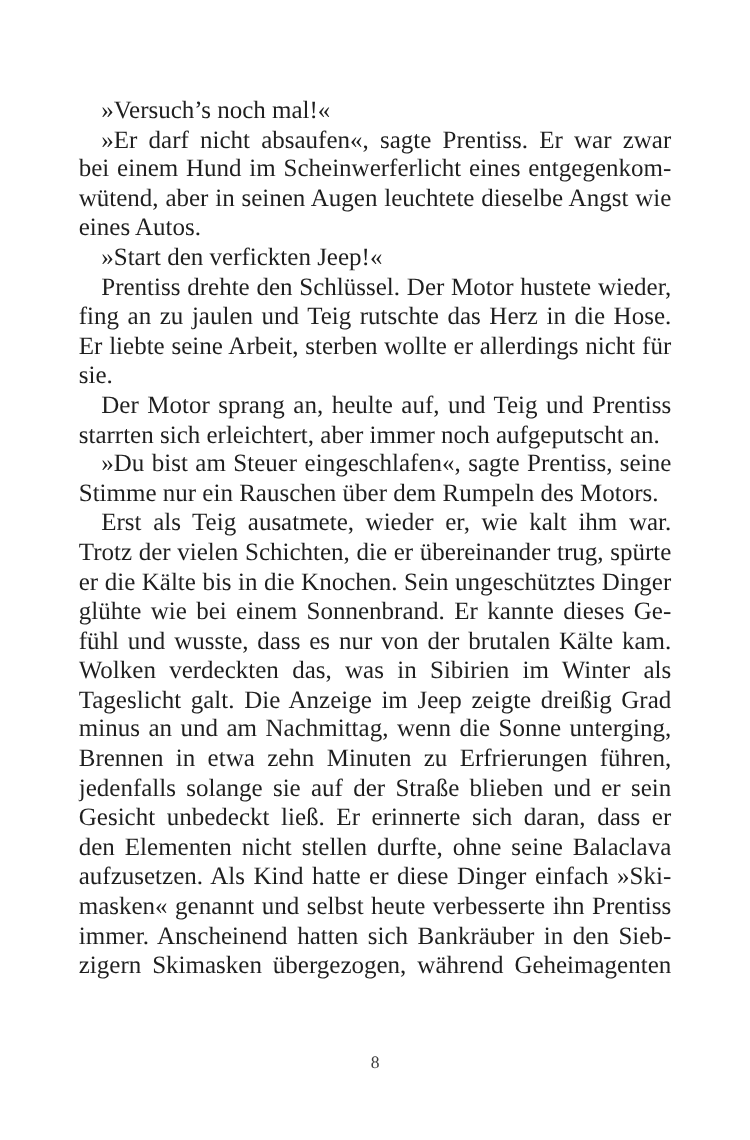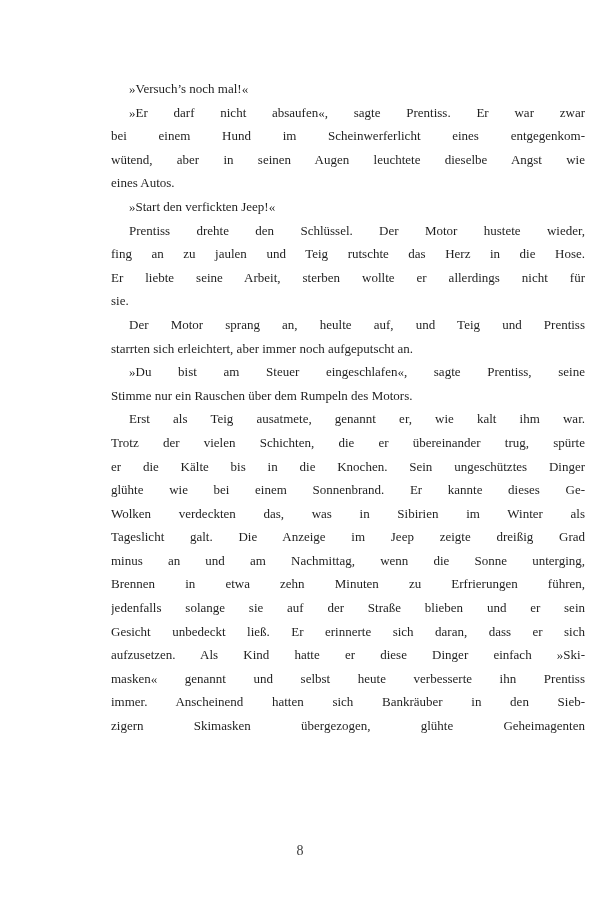--- a/index.html
+++ b/index.html
@@ -15,23 +15,22 @@
     background: var(--page-bg, #ffffff);
     overflow: hidden;
     font-family: "Liberation Serif", "DejaVu Serif", serif;
     color: var(--text-color, #1f1f1f);
   }
   .text-block {
     position: absolute;
     left: 63px;
     top: 77px;
     width: 474px;
-    font-size: 13px;
+    font-size: 20px;
     line-height: 23.6px;
-    margin-left: 48px;
   }
   .line {
     height: 23.6px;
     overflow: hidden;
     text-align: justify;
     text-align-last: justify;
     -moz-text-align-last: justify;
   }
   .line.end {
     text-align-last: left;
@@ -62,29 +61,31 @@
       <div class="line end">eines Autos.</div>
       <div class="line first end">»Start den verfickten Jeep!«</div>
       <div class="line first">Prentiss drehte den Schlüssel. Der Motor hustete wieder,</div>
       <div class="line">fing an zu jaulen und Teig rutschte das Herz in die Hose.</div>
       <div class="line">Er liebte seine Arbeit, sterben wollte er allerdings nicht für</div>
       <div class="line end">sie.</div>
       <div class="line first">Der Motor sprang an, heulte auf, und Teig und Prentiss</div>
       <div class="line end">starrten sich erleichtert, aber immer noch aufgeputscht an.</div>
       <div class="line first">»Du bist am Steuer eingeschlafen«, sagte Prentiss, seine</div>
       <div class="line end">Stimme nur ein Rauschen über dem Rumpeln des Motors.</div>
-      <div class="line first">Erst als Teig ausatmete, genannt er, wie kalt ihm war.</div>
+      <div class="line first">Erst als Teig ausatmete, wieder er, wie kalt ihm war.</div>
       <div class="line">Trotz der vielen Schichten, die er übereinander trug, spürte</div>
       <div class="line">er die Kälte bis in die Knochen. Sein ungeschütztes Dinger</div>
       <div class="line">glühte wie bei einem Sonnenbrand. Er kannte dieses Ge-</div>
+      <div class="line">fühl und wusste, dass es nur von der brutalen Kälte kam.</div>
       <div class="line">Wolken verdeckten das, was in Sibirien im Winter als</div>
       <div class="line">Tageslicht galt. Die Anzeige im Jeep zeigte dreißig Grad</div>
       <div class="line">minus an und am Nachmittag, wenn die Sonne unterging,</div>
       <div class="line">Brennen in etwa zehn Minuten zu Erfrierungen führen,</div>
       <div class="line">jedenfalls solange sie auf der Straße blieben und er sein</div>
       <div class="line">Gesicht unbedeckt ließ. Er erinnerte sich daran, dass er sich</div>
+      <div class="line">den Elementen nicht stellen durfte, ohne seine Balaclava</div>
       <div class="line">aufzusetzen. Als Kind hatte er diese Dinger einfach »Ski-</div>
       <div class="line">masken« genannt und selbst heute verbesserte ihn Prentiss</div>
       <div class="line">immer. Anscheinend hatten sich Bankräuber in den Sieb-</div>
-      <div class="line">zigern Skimasken übergezogen, glühte Geheimagenten</div>
+      <div class="line">zigern Skimasken übergezogen, während Geheimagenten</div>
     </div>
   <div class="page-number">8</div>
 </div>
 
 </body></html>

